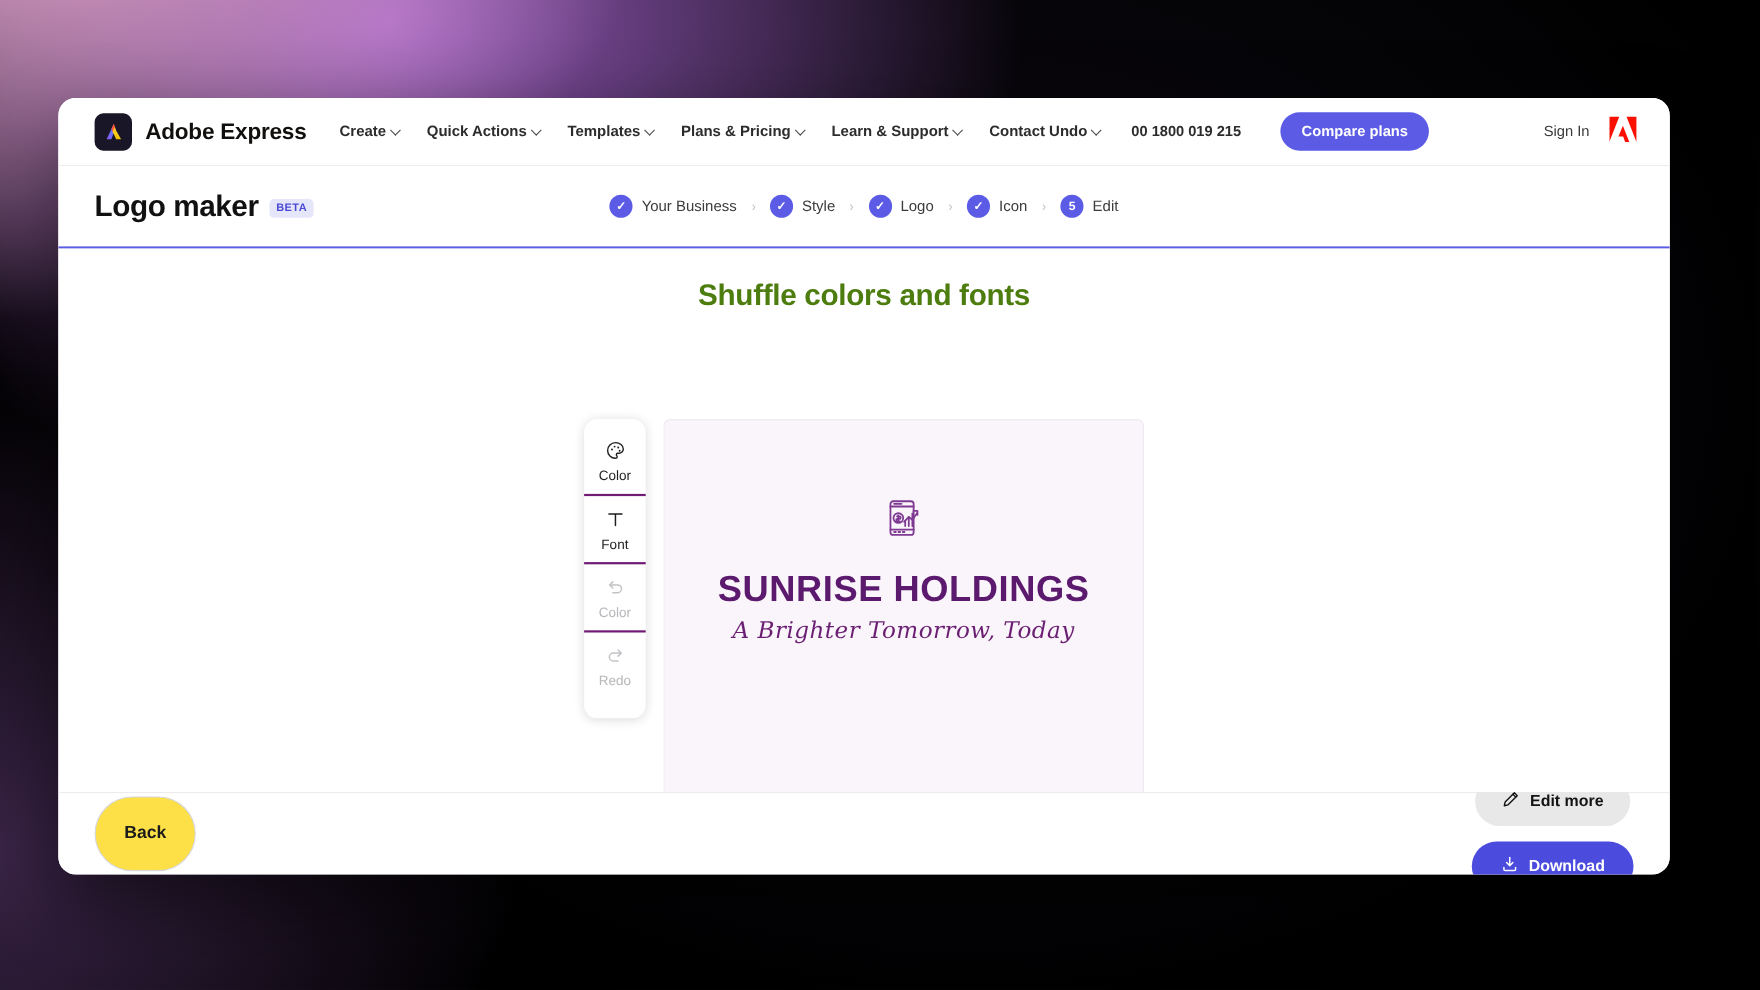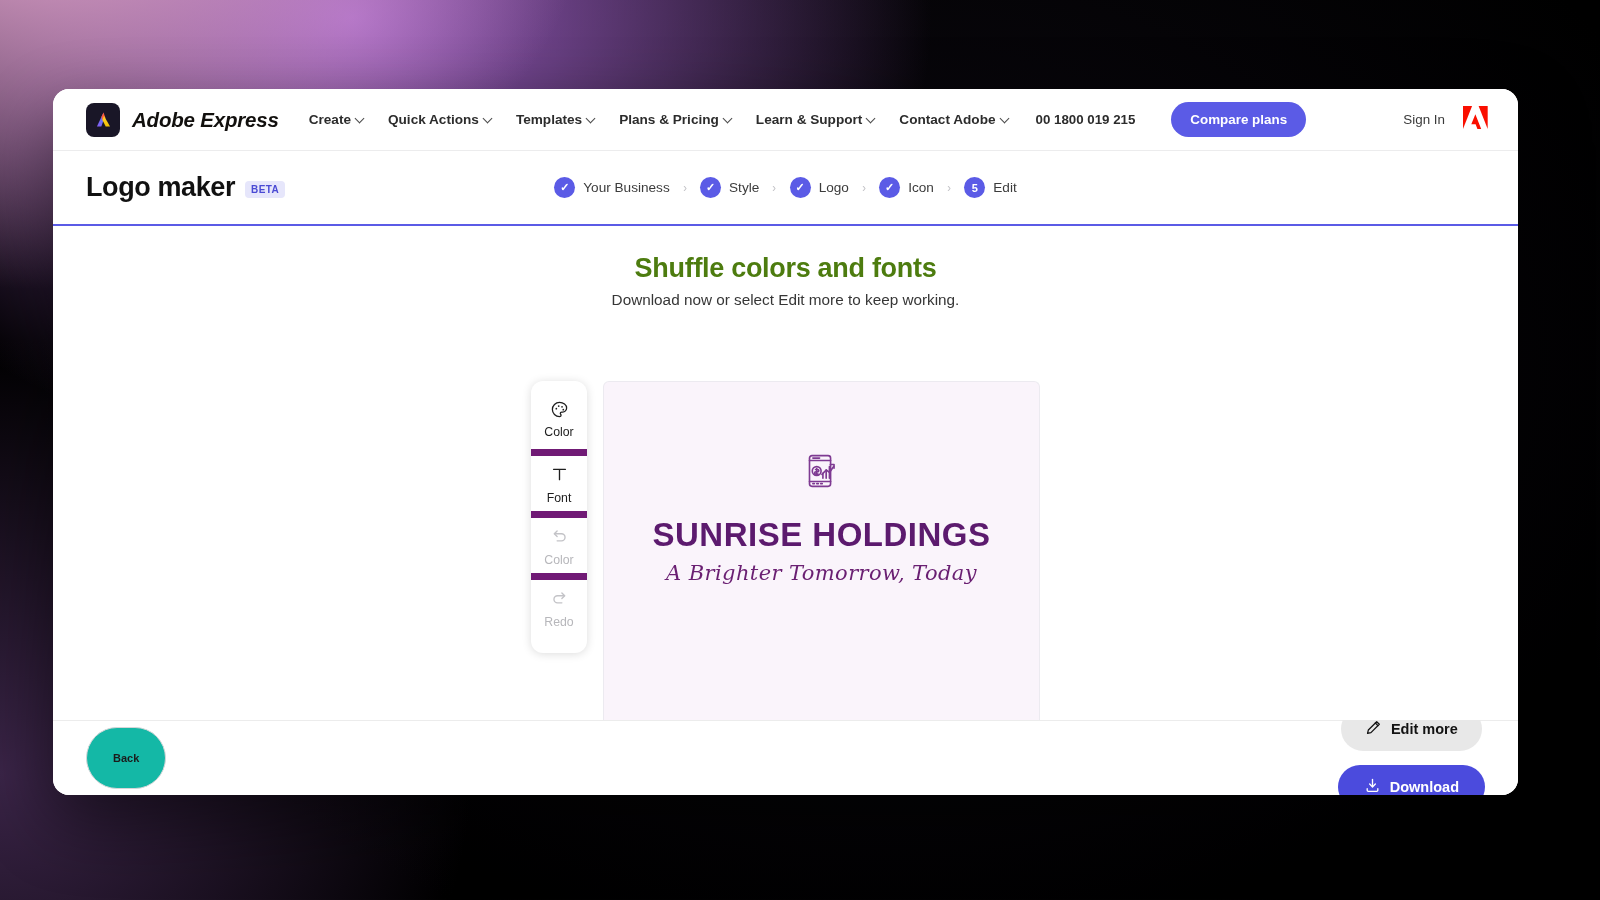--- a/index.html
+++ b/index.html
@@ -35,21 +35,21 @@
   }
   
   #globalnav {
     height: 62px;
     flex: 0 0 62px;
     display: flex; align-items: center;
     padding: 0 30px 0 33px;
     border-bottom: 1px solid #ececed;
     background: #fff;
   }
-  .brand { display: flex; align-items: center; gap: 12px; margin-right: 30px; font-style: italic; }
+  .brand { display: flex; align-items: center; gap: 12px; margin-right: 30px; }
   .brand-mark {
     width: 34px; height: 34px; border-radius: 8px;
     background: #191627;
     display: flex; align-items: center; justify-content: center;
   }
   .brand-name {
     font-size: 20.5px; font-weight: 700; color: #12100e;
     letter-spacing: -.2px; white-space: nowrap;
   }
   .navlinks { display: flex; align-items: center; gap: 23px; }
@@ -143,21 +143,21 @@
     box-shadow: 0 1px 10px rgba(0,0,0,.14);
     padding: 6px 0;
     flex: 0 0 56px;
   }
   .tool {
     height: 62px;
     display: flex; flex-direction: column;
     align-items: center; justify-content: center;
     gap: 4px; cursor: pointer;
   }
-  .tool + .tool { border-top: 7px solid #701a75; text-align: center; }
+  .tool + .tool { border-top: 2px solid #701a75; text-align: center; }
   .tool .ticon { height: 24px; display: flex; align-items: center; justify-content: center; }
   .tool .tlabel { font-size: 12.3px; color: #1e1e1e; }
   .tool.disabled { cursor: default; }
   .tool.disabled .tlabel { color: #b7b7bb; }
   
   #canvas {
     width: 437px;
     background: #faf4fb;
     border: 1px solid #eceaf0;
     border-radius: 6px 6px 0 0;
@@ -184,23 +184,23 @@
   }
   
   #footer {
     height: 75px; flex: 0 0 75px;
     border-top: 1px solid #ececec;
     display: flex; align-items: center;
     padding: 0 33px;
     background: #fff;
   }
   .back-btn {
-    background: #14b8a6; border: 1.5px solid #d6d6d8;
+    background: #fde047; border: 1.5px solid #d6d6d8;
     border-radius: 999px; padding: 24px 26px;
-    font-size: 11px; font-weight: 700; color: #1b1b1b;
+    font-size: 16px; font-weight: 700; color: #1b1b1b;
     cursor: pointer; font-family: inherit;
   }
   .footer-right { margin-left: auto; display: flex; align-items: center; gap: 14px; flex-direction: column; }
   .editmore-btn {
     background: #e8e8e8; border: none;
     border-radius: 999px; padding: 12px 24px;
     font-size: 14.5px; font-weight: 700; color: #131313;
     display: flex; align-items: center; gap: 9px;
     cursor: pointer; font-family: inherit;
   }
@@ -260,21 +260,21 @@
       </div>
       <div class="navlink">
         <span>Plans &amp; Pricing</span>
         <i class="chev"></i>
       </div>
       <div class="navlink">
         <span>Learn &amp; Support</span>
         <i class="chev"></i>
       </div>
       <div class="navlink">
-        <span>Contact Adobe</span>
+        <span>Contact Undo</span>
         <i class="chev"></i>
       </div>
     </div>
 
     <div class="navphone">00 1800 019 215</div>
 
     <button class="compare-btn">Compare plans</button>
 
     <div class="nav-right">
       <span class="signin">Sign In</span>
@@ -318,21 +318,20 @@
       <div class="step">
         <span class="step-dot">5</span>
         <span class="step-label">Edit</span>
       </div>
     </div>
   </div>
 
   <div id="main">
     <div id="heading">
       <h2>Shuffle colors and fonts</h2>
-      <p>Download now or select Edit more to keep working.</p>
     </div>
 
     <div id="editor">
 
       <div id="toolrail">
         <div class="tool">
           <span class="ticon">
             <svg width="19" height="19" viewBox="0 0 24 24" fill="none" stroke="#1e1e1e" stroke-width="1.6">
               <path d="M12 3a9 9 0 0 0 0 18c1.3 0 2-.9 2-1.8 0-.5-.2-.9-.5-1.2-.3-.3-.5-.7-.5-1.2 0-.9.8-1.6 1.7-1.6H16a5 5 0 0 0 5-5c0-3.9-4-7.2-9-7.2z"></path>
               <circle cx="8" cy="11" r="1.1" fill="#1e1e1e" stroke="none"></circle>

